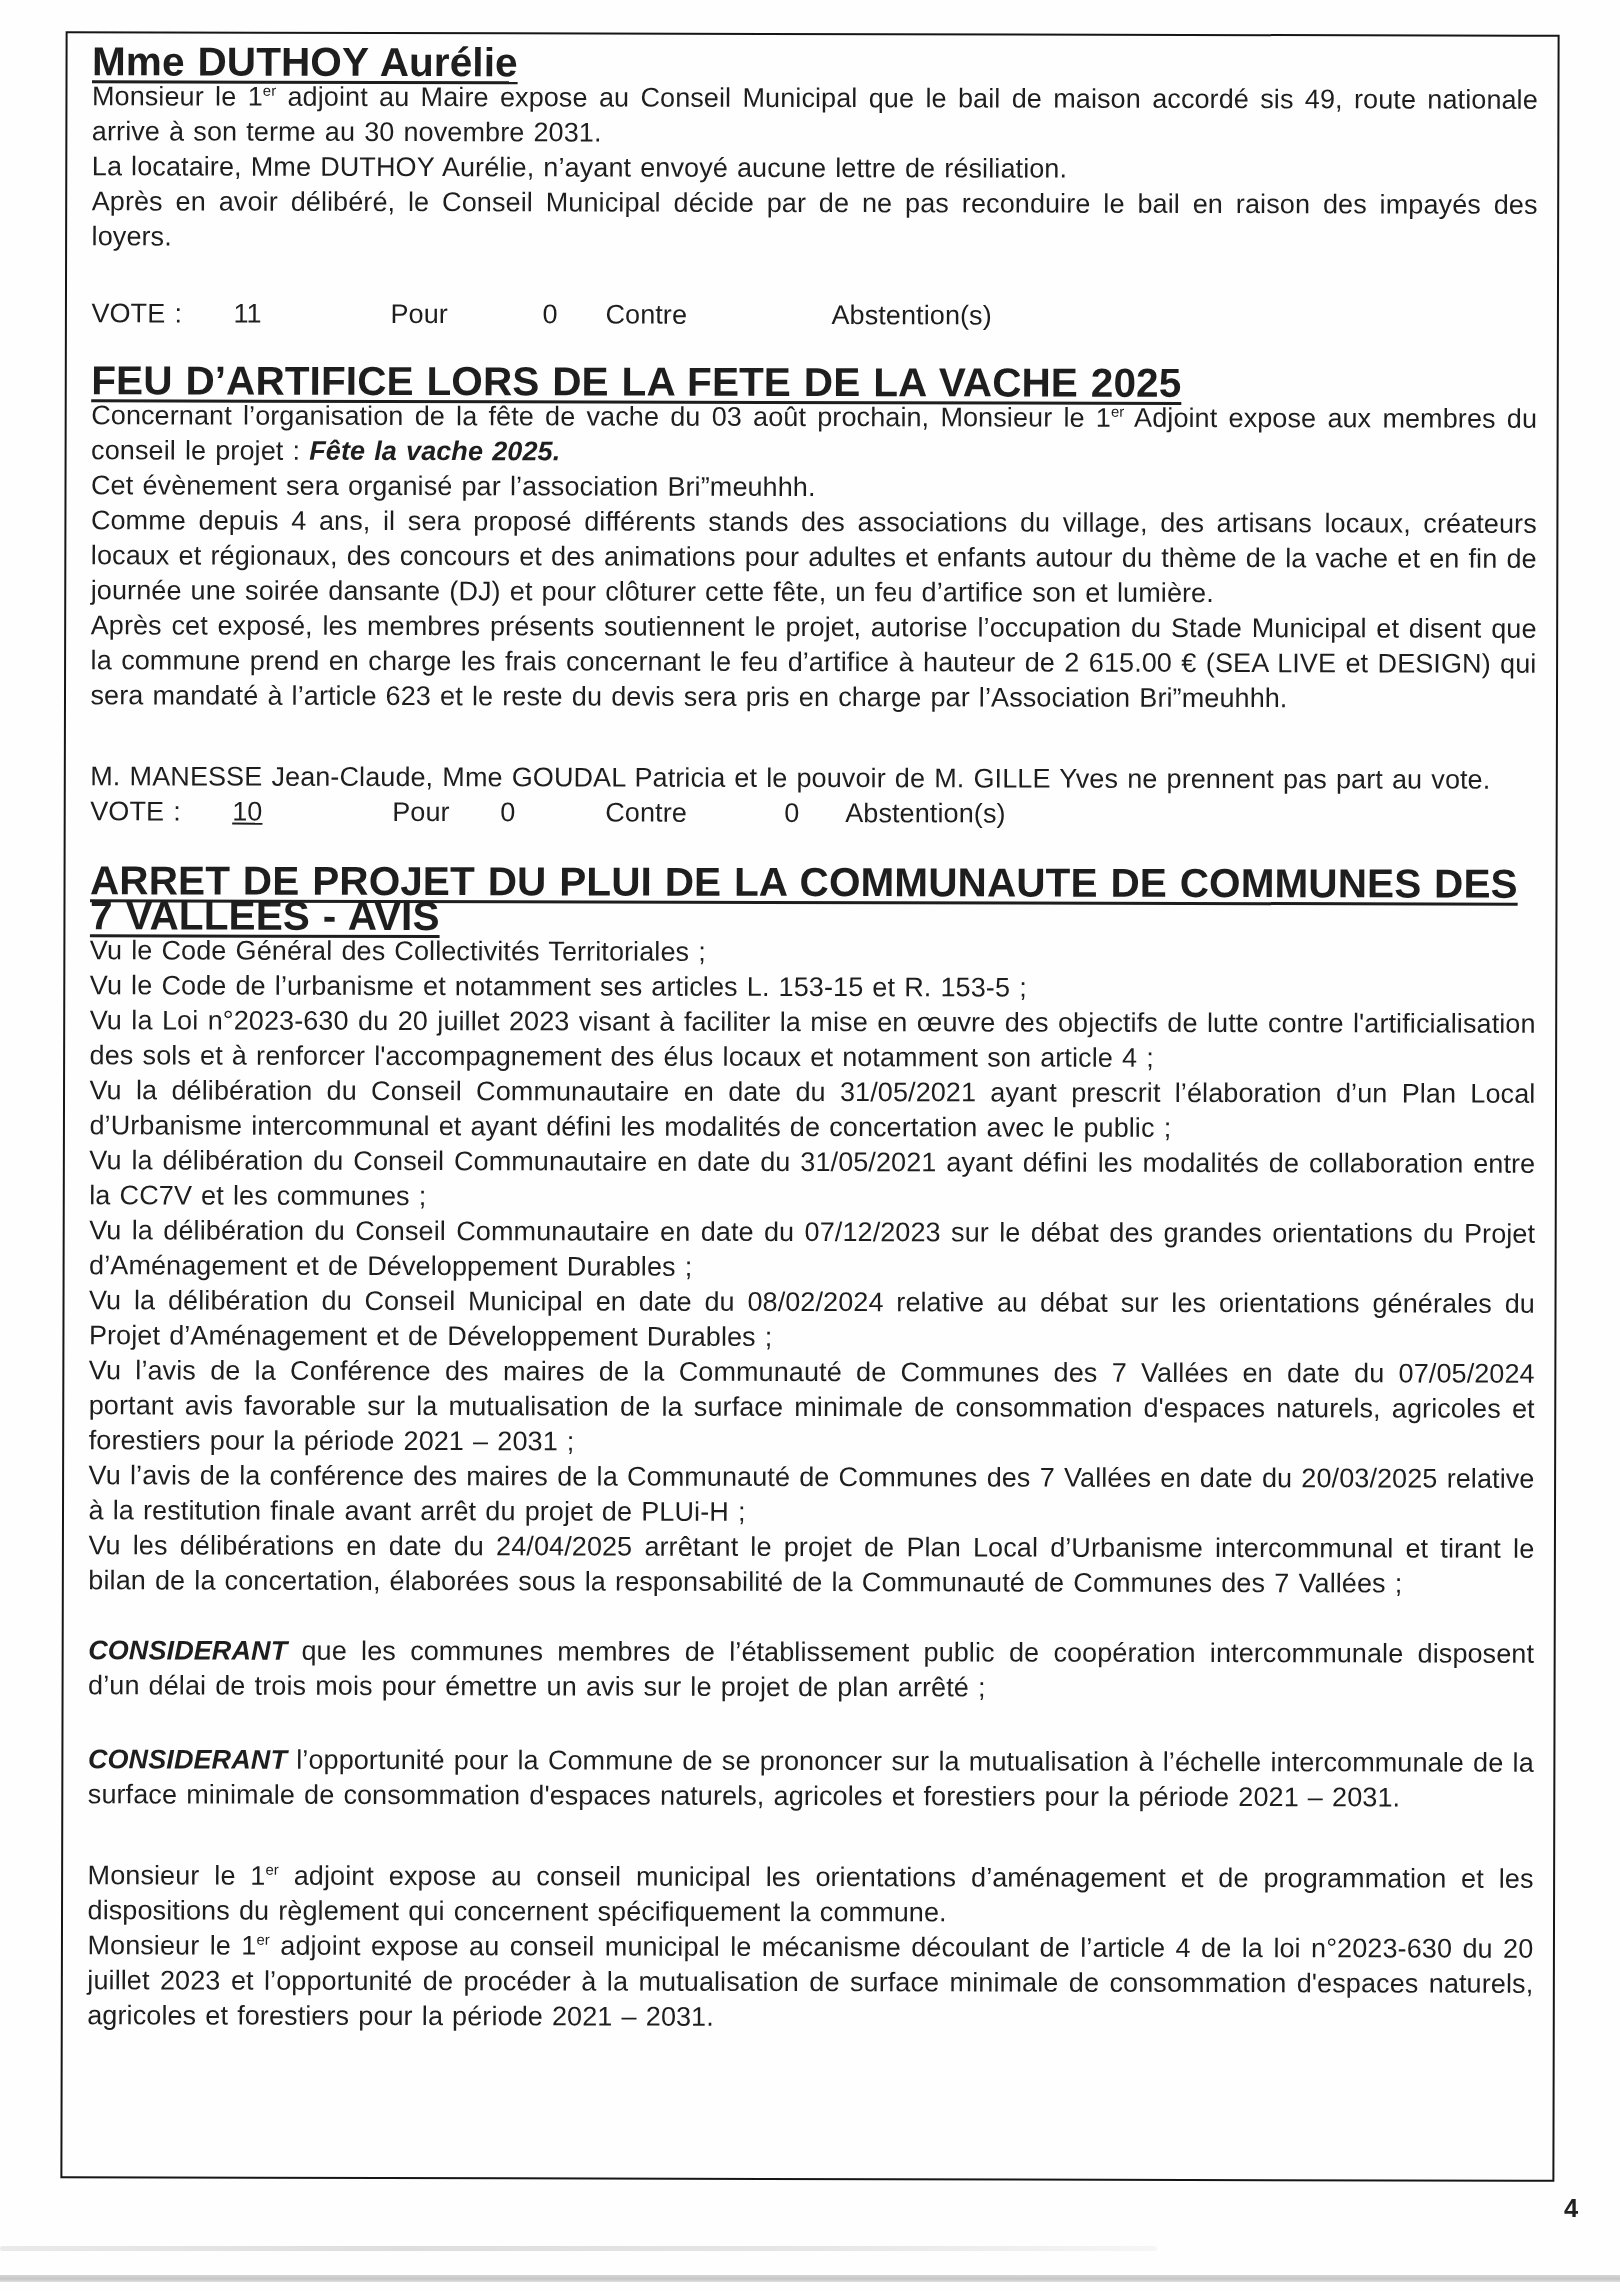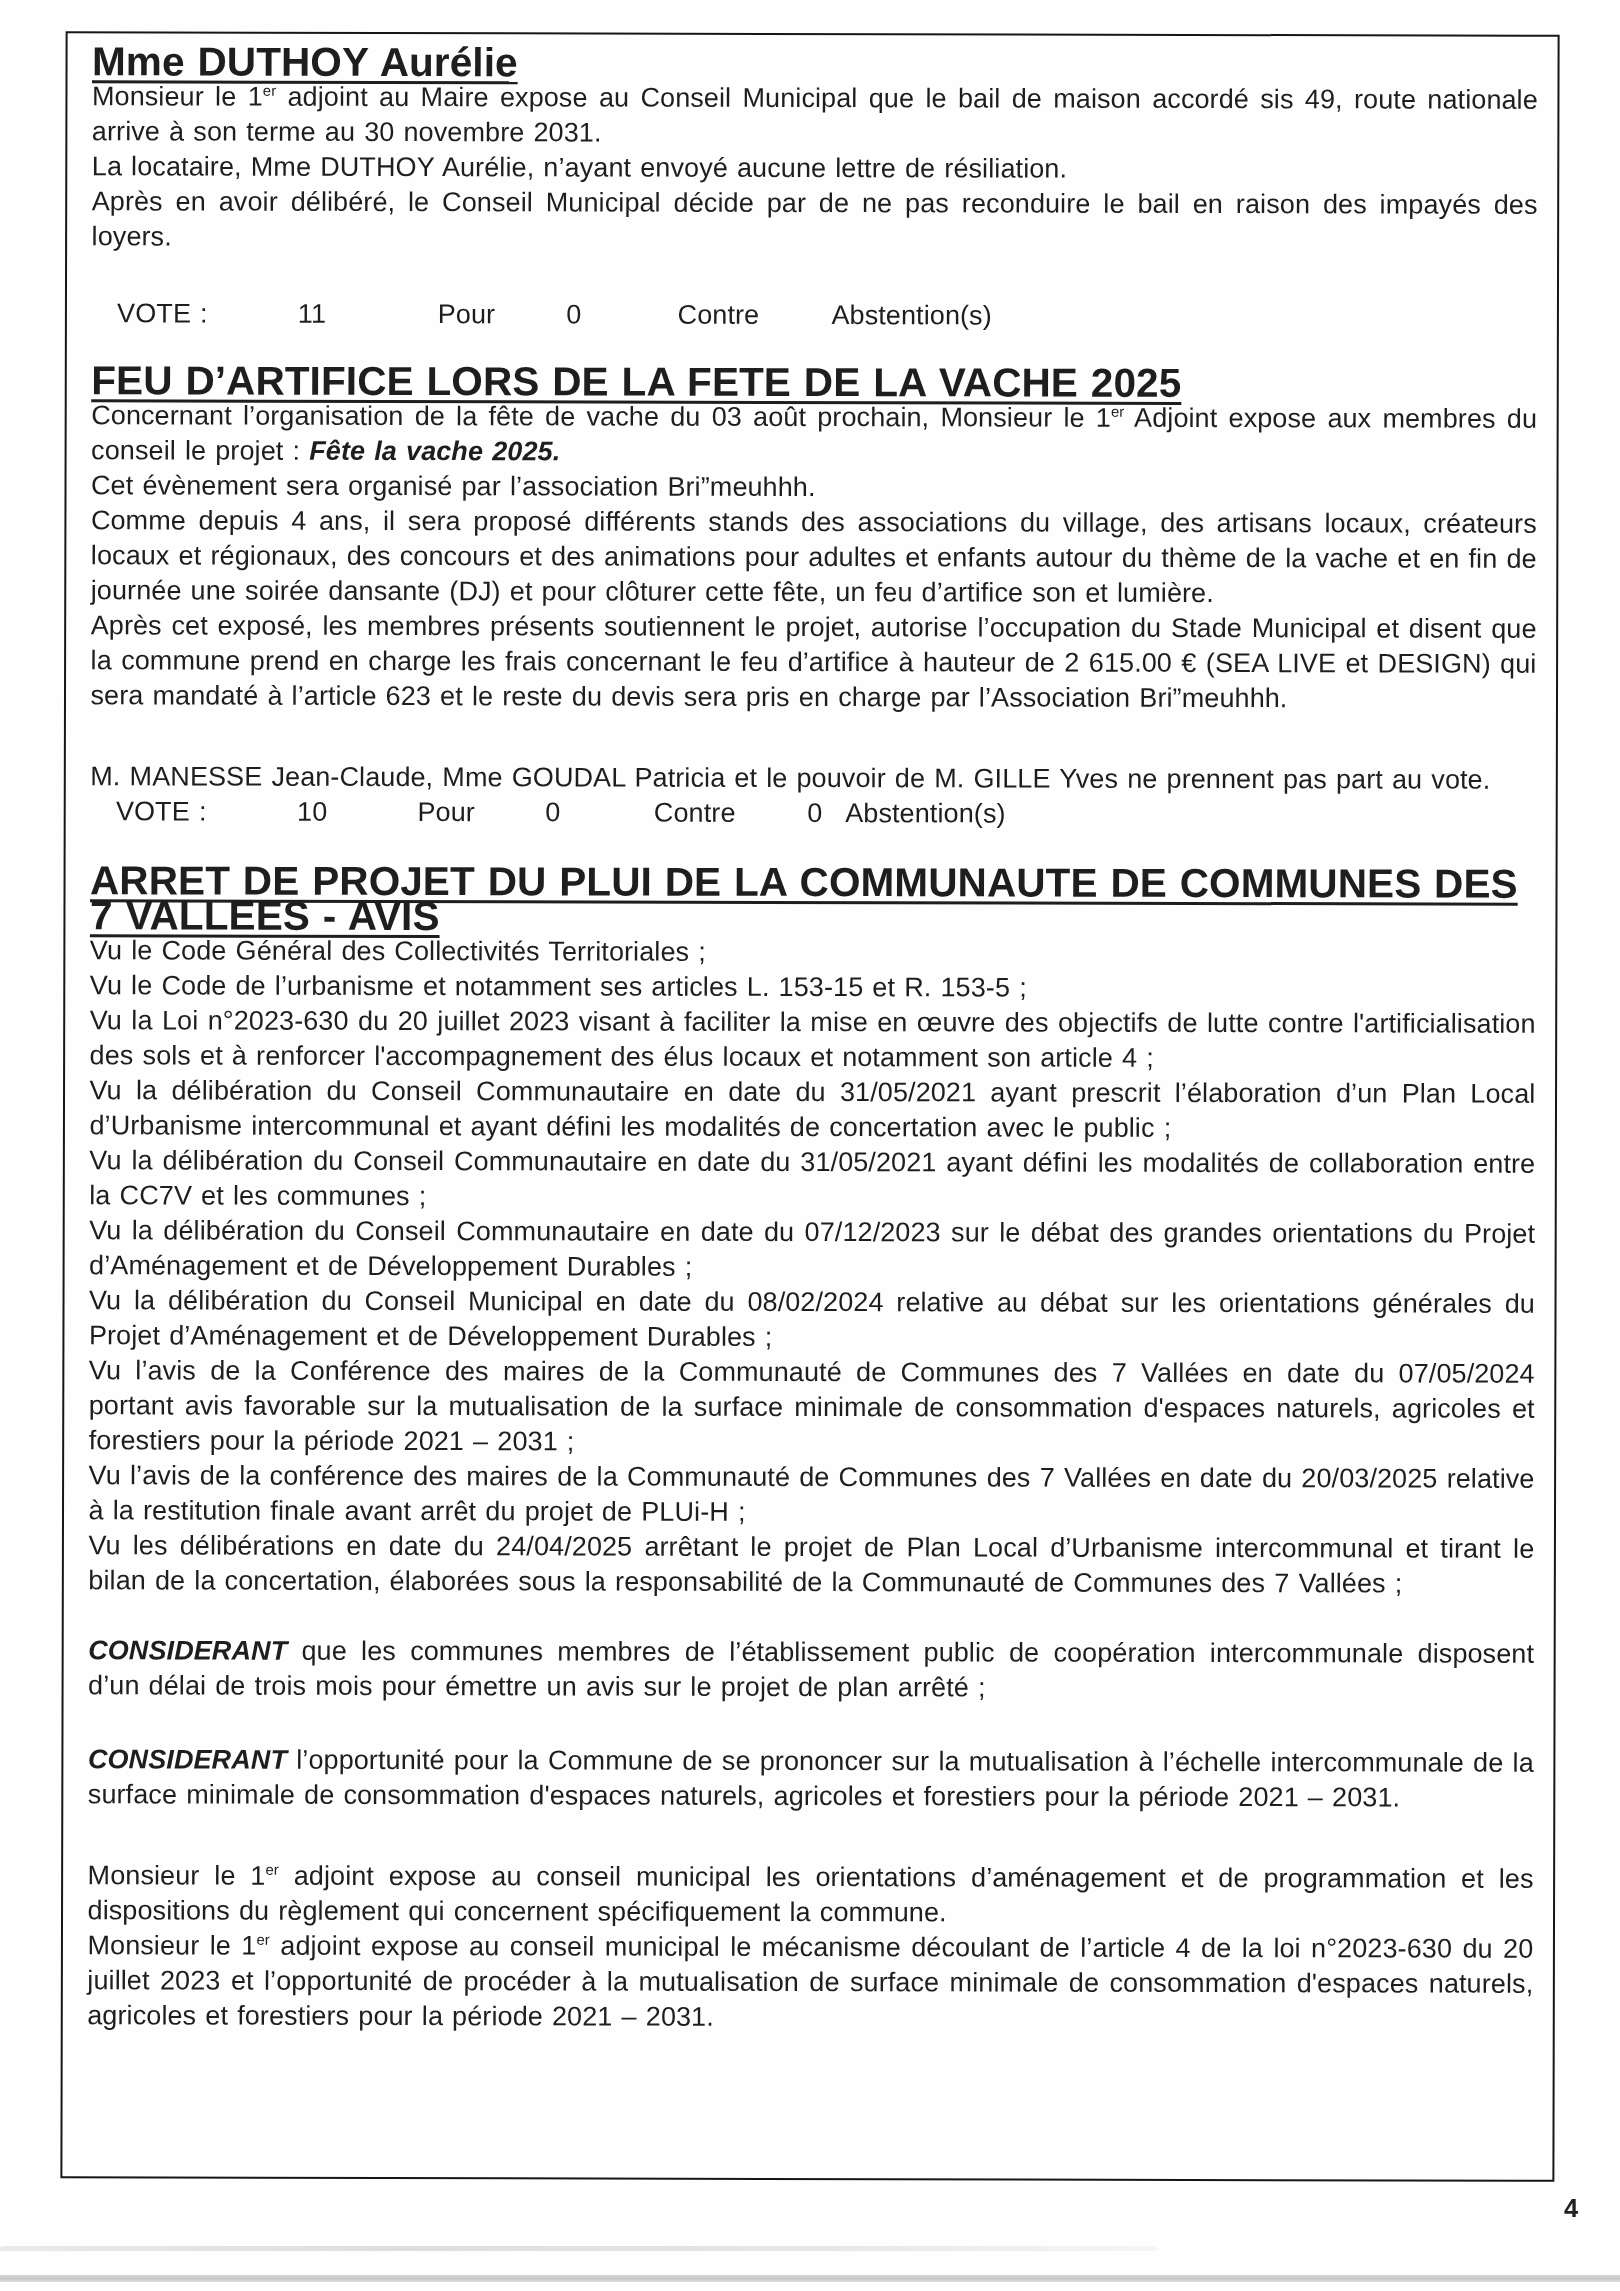--- a/index.html
+++ b/index.html
@@ -46,28 +46,28 @@
     margin: 0;
   }
   p.para { margin: 0; }
   .bold { font-weight: bold; font-style: italic; }
   sup.sup {
     font-size: 0.55em;
     vertical-align: super;
     line-height: 0;
   }
   .vote-line { text-align: left; white-space: nowrap; }
-  .vote-line span { display: inline-block; text-align: center; }
+  .vote-line span { display: inline-block; }
   .vote-a span:nth-child(1) { width: 142px; }
   .vote-a span:nth-child(2) { width: 157px; }
   .vote-a span:nth-child(3) { width: 152px; }
   .vote-a span:nth-child(4) { width: 63px;  }
   .vote-a span:nth-child(5) { width: 226px; }
   .vote-b span:nth-child(1) { width: 142px; }
-  .vote-b span:nth-child(2) { width: 160px; }
+  .vote-b span:nth-child(2) { width: 160px; text-decoration: underline; }
   .vote-b span:nth-child(3) { width: 108px; }
   .vote-b span:nth-child(4) { width: 105px; }
   .vote-b span:nth-child(5) { width: 179px; }
   .vote-b span:nth-child(6) { width: 61px;  }
   .page-number {
     position: absolute;
     left: 1564px;
     top: 2194px;
     font-size: 25.5px;
     font-weight: bold;

